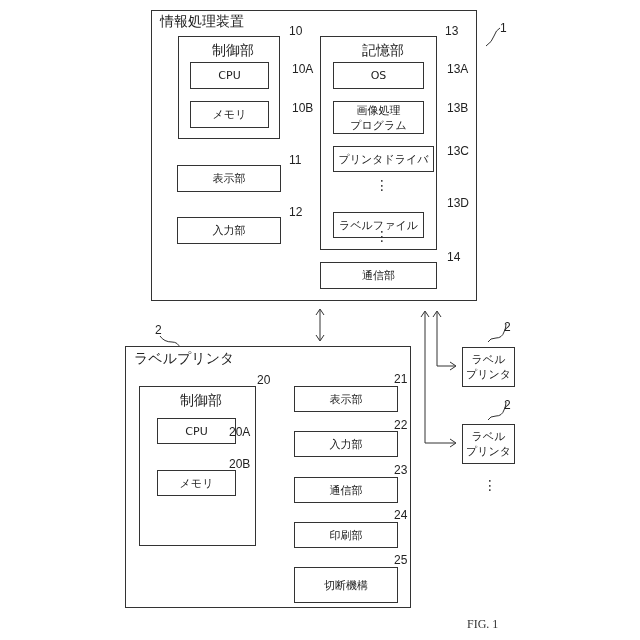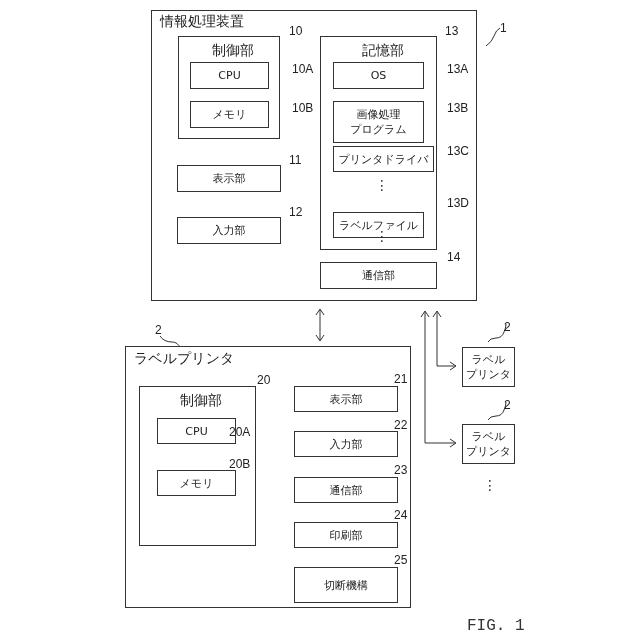--- a/index.html
+++ b/index.html
@@ -5,21 +5,21 @@
   html, body { margin:0; padding:0; background:#ffffff; }
   body { width:640px; height:640px; position:relative; overflow:hidden;
          font-family:"DejaVu Sans", sans-serif; color:#222; }
   .box { position:absolute; border:1.5px solid #333; background:#fff; box-sizing:border-box; }
   .ctext { display:flex; align-items:center; justify-content:center; text-align:center;
            font-size:11px; line-height:15px; width:100%; height:100%; }
   .ref { position:absolute; font-family:"Liberation Sans", sans-serif; font-size:12px; color:#222; }
   .title { position:absolute; font-size:14px; color:#222; }
   svg.lines { position:absolute; left:0; top:0; pointer-events:none; }
   .dots { position:absolute; font-size:11px; line-height:5px; color:#333; text-align:center; width:10px; }
-  .fig { position:absolute; font-family:Liberation Mono, monospace; font-size:16px; color:#333; }
+  .fig { position:absolute; font-family:Liberation Serif, serif; font-size:12px; color:#333; }
 </style>
 </head>
 <body>
 
 <svg class="lines" width="640" height="640">
   <g fill="none" stroke="#333" stroke-width="1">
 
     <path d="M486 46 q6 -4 8 -10 q2 -6 6 -8"></path>
     <path d="M266 32 q4 -4 8 0 q4 4 8 0 q3 -3 6 -4"></path>
     <path d="M270 74 q4 -4 8 0 q4 4 8 0 q3 -3 6 -4"></path>
@@ -97,21 +97,21 @@
 
 <div class="box" style="left:320px;top:36px;width:117px;height:214px;"></div>
 <div class="title" style="left:362px;top:42px;">記憶部</div>
 <div class="ref" style="left:445px;top:24px;">13</div>
 
 <div class="box" style="left:333px;top:62px;width:91px;height:27px;">
   <div class="ctext">OS</div>
 </div>
 <div class="ref" style="left:447px;top:62px;">13A</div>
 
-<div class="box" style="left:333px;top:101px;width:91px;height:42px;">
+<div class="box" style="left:333px;top:101px;width:91px;height:33px;">
   <div class="ctext" style="flex-direction:column;">
     <span>画像処理</span>
     <span>プログラム</span>
   </div>
 </div>
 <div class="ref" style="left:447px;top:101px;">13B</div>
 
 <div class="box" style="left:333px;top:146px;width:101px;height:26px;">
   <div class="ctext">プリンタドライバ</div>
 </div>

